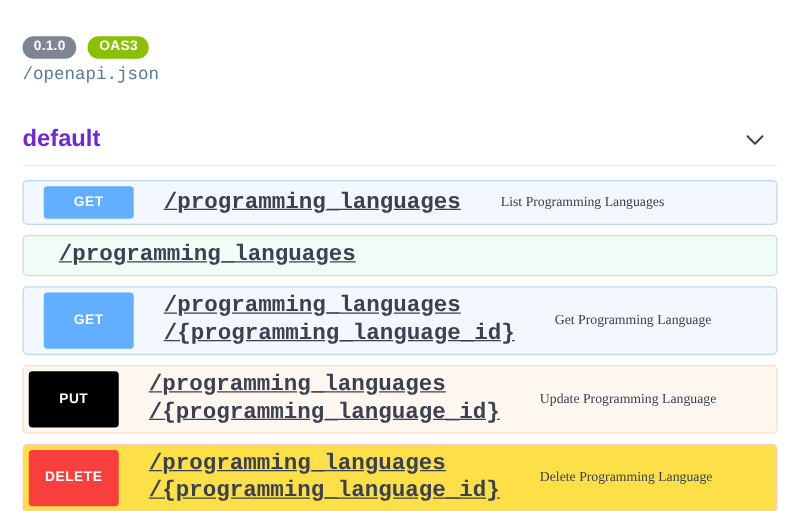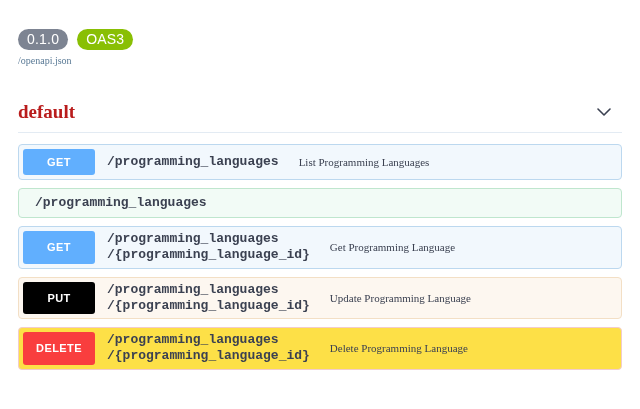--- a/index.html
+++ b/index.html
@@ -34,63 +34,63 @@
     font-size: 33px;
     font-weight: bold;
     color: #3b4151;
     letter-spacing: -0.5px;
     line-height: 1.05;
   }
   .badge {
     display: inline-flex;
     align-items: center;
     justify-content: center;
-    font-size: 14px;
-    font-weight: normal;
+    font-size: 11px;
+    font-weight: bold;
     color: #ffffff;
     border-radius: 57px;
     padding: 3px 9px 4px 9px;
     line-height: 1;
     letter-spacing: 0.2px;
     position: relative;
     top: 3px;
   }
   .badge-version {
     background: #7d8492;
   }
   .badge-oas {
     background: #89bf04;
   }
   .api-url {
     margin-top: 8px;
-    font-size: 10px;
+    font-size: 14px;
     color: #5a7a96;
-    font-family: Liberation Serif, serif;
+    font-family: Liberation Mono, monospace;
     text-decoration: none;
     display: inline-block;
   }
 
   
   .tag-section {
     margin-top: 33px;
     padding: 0 18px;
   }
   .tag-header {
     display: flex;
     align-items: center;
     justify-content: space-between;
     cursor: pointer;
     padding-bottom: 9px;
     border-bottom: 1px solid #e3ebf3;
   }
   .tag-name {
     font-size: 19px;
     font-weight: bold;
-    color: #b91c1c;
-    font-family: Liberation Serif, serif;
+    color: #6d28d9;
+    font-family: Liberation Sans, sans-serif;
   }
   .chevron {
     width: 16px;
     height: 16px;
     margin-right: 10px;
     display: flex;
     align-items: center;
     justify-content: center;
   }
   .chevron svg {
@@ -124,46 +124,47 @@
     border-radius: 3px;
     padding: 7px 0;
     letter-spacing: 0.4px;
     align-self: stretch;
     display: flex;
     align-items: center;
     justify-content: center;
   }
   .op-path {
     flex: 0 1 auto;
-    padding: 0 12px;
+    padding: 0 24px;
     font-family: "Liberation Mono", monospace;
-    font-size: 13px;
+    font-size: 18px;
     font-weight: bold;
     color: #3b4151;
     word-break: break-all;
     line-height: 1.25;
+    text-decoration: underline;
   }
   .op-path .path-line {
     display: block;
   }
   .op-summary {
     flex: 1 1 auto;
     font-size: 11px;
     color: #3b4151;
     font-family: Liberation Serif, serif;
     padding: 0 8px;
   }
   .op-row.two-line .op-summary {
     text-align: left;
     padding-right: 42px;
   }
 
   
   .op-get    { background: #f2f8fd; border-color: #bcd8ef; }
-  .op-get    .op-method { background: #61affe; }
+  .op-get    .op-method { background: #61affe; margin-left: 12px; }
   .op-post   { background: #f2fbf6; border-color: #bfe6ce; }
   .op-post   .op-method { background: #49cc90; }
   .op-put    { background: #fdf7f0; border-color: #f3dfc5; }
   .op-put    .op-method { background: #000000; }
   .op-delete { background: #fde047; border-color: #f2cccc; }
   .op-delete .op-method { background: #f93e3e; }
 </style>
 </head>
 <body>
 

